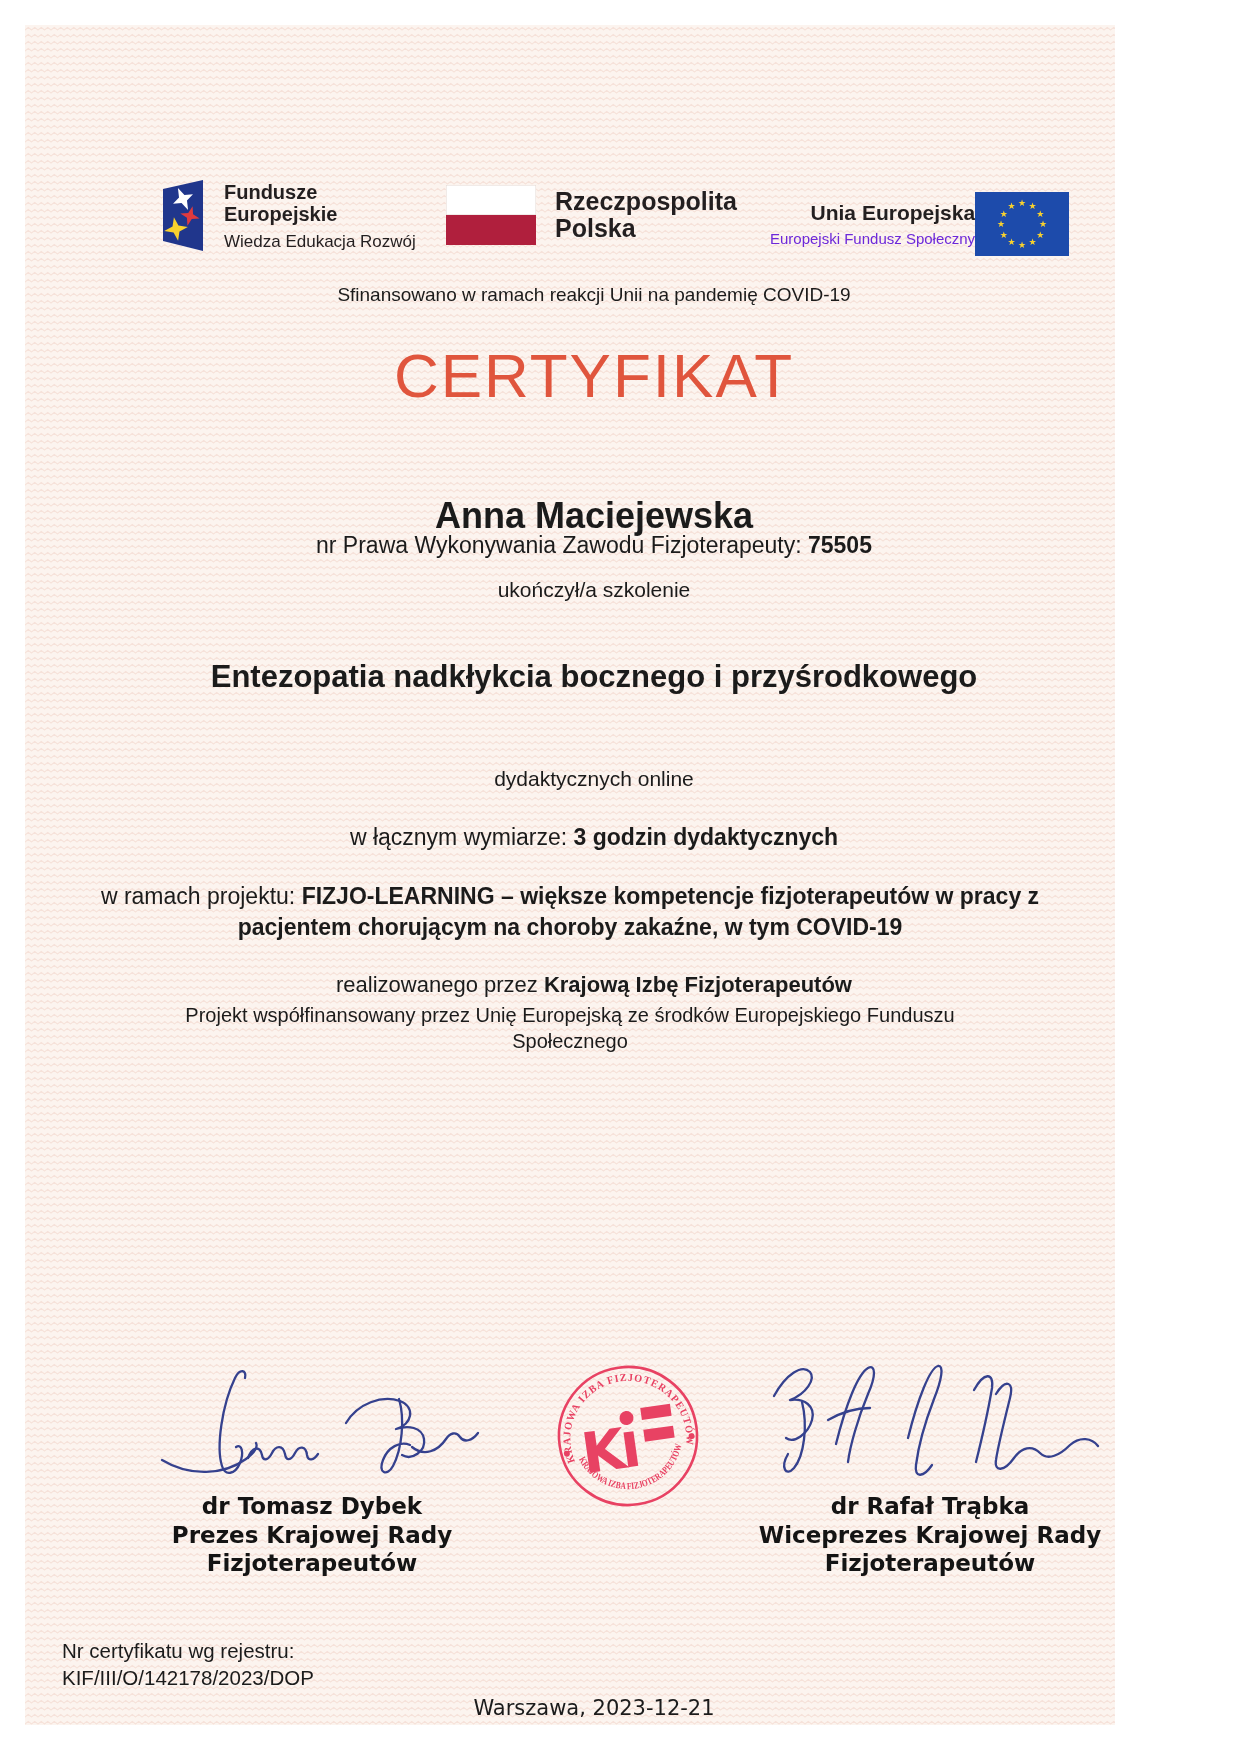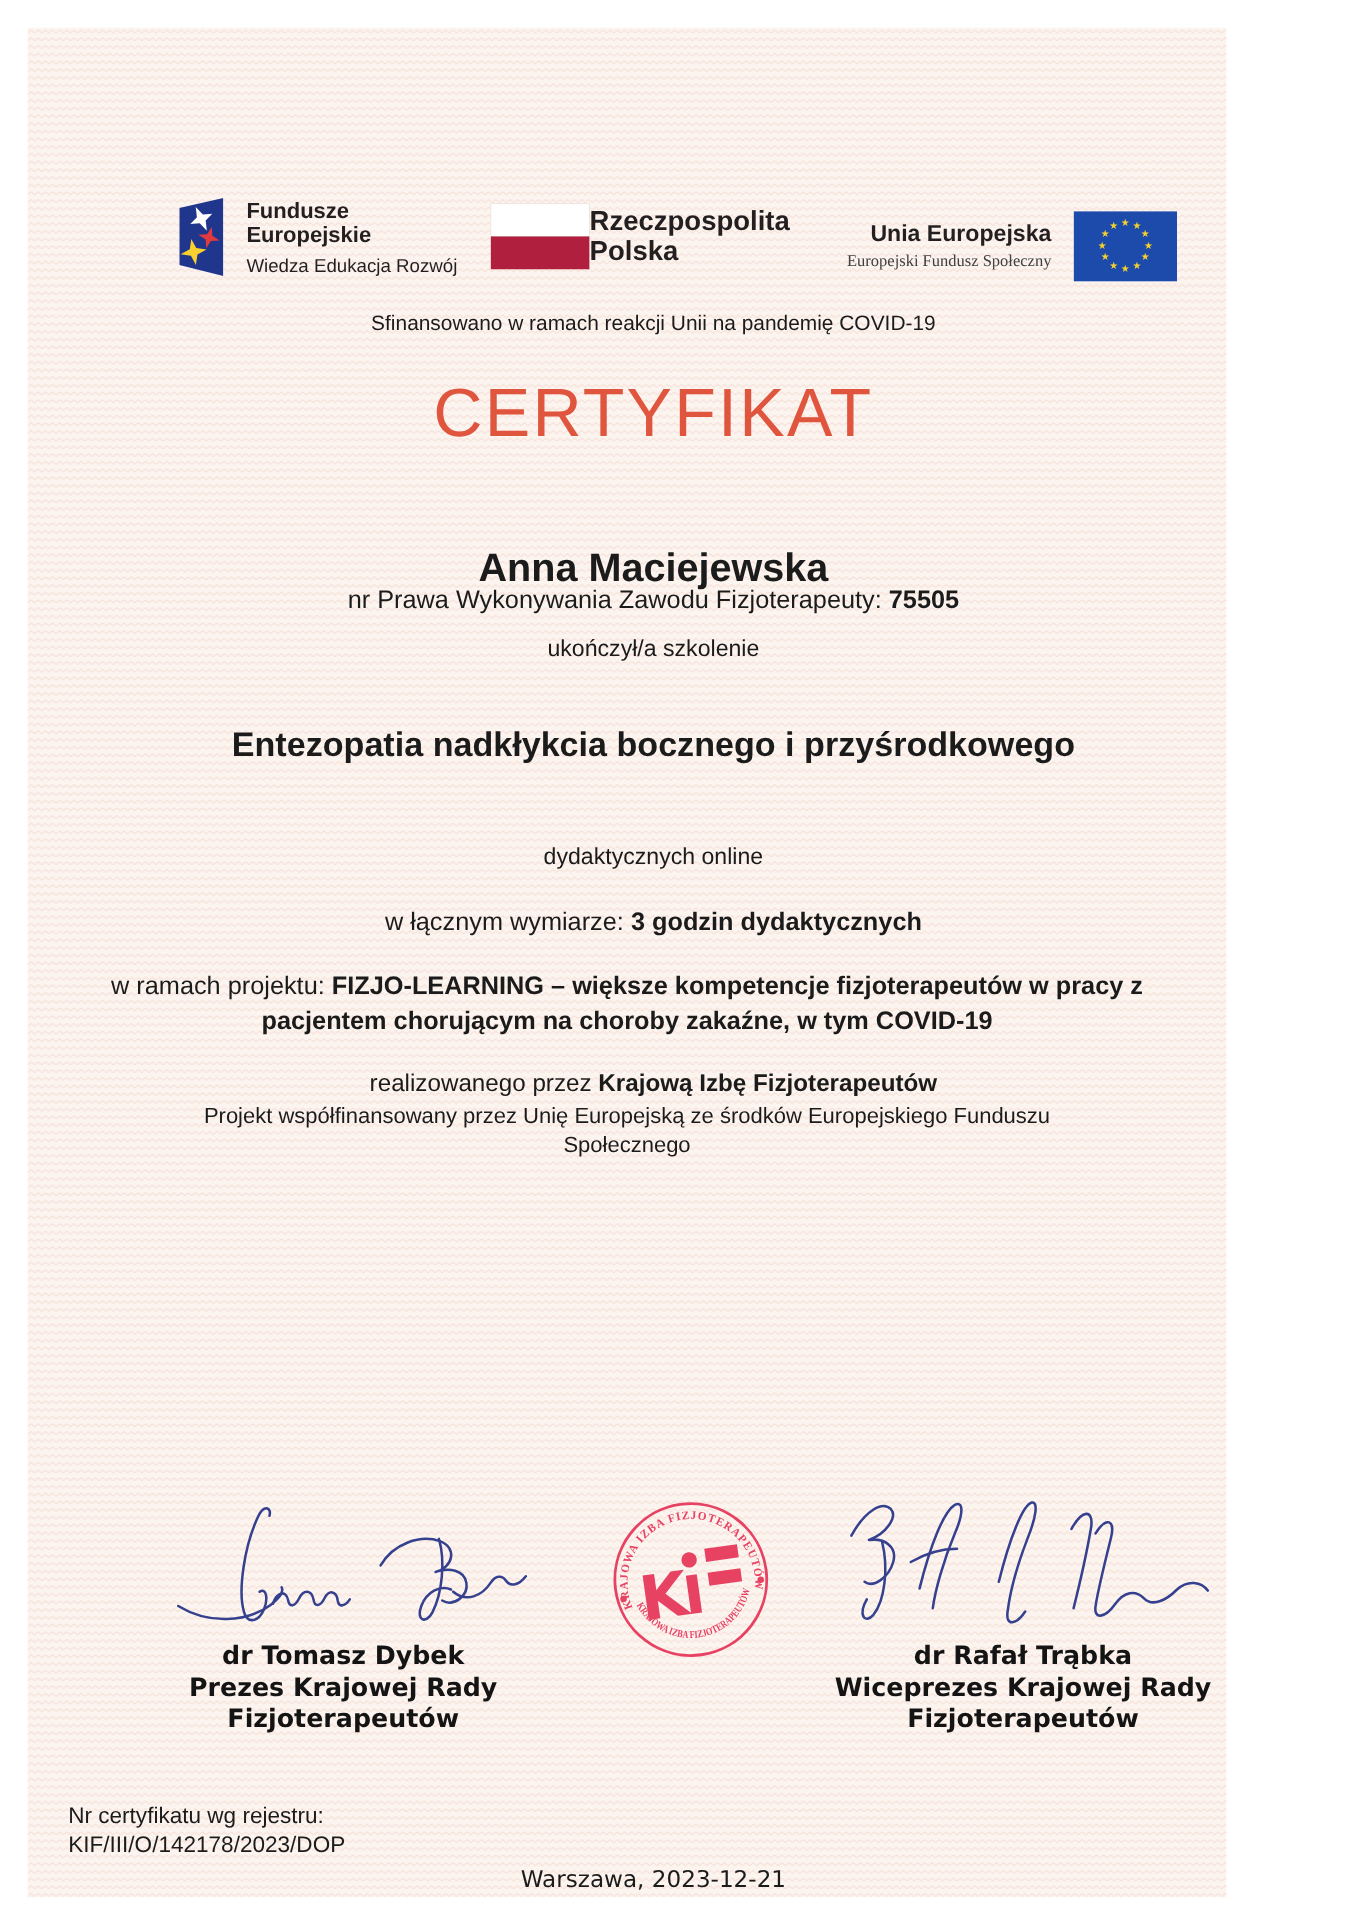--- a/index.html
+++ b/index.html
@@ -6,26 +6,26 @@
   .page{position:relative;width:1140px;height:1755px;background:#ffffff;overflow:hidden;
         font-family:"Liberation Sans",sans-serif;color:#1b1b1b;}
   .pattern-area{position:absolute;left:25px;top:25px;right:25px;bottom:30px;}
   .pattern-area svg{display:block;width:100%;height:100%;}
   .abs{position:absolute;left:0;right:0;text-align:center;padding-left:48px;}
   
   .logo-group{position:absolute;display:flex;align-items:center;}
   .lg-fe{left:163px;top:180px;gap:21px;}
   .fe-title{font-size:20px;font-weight:bold;line-height:22px;color:#231f20;}
   .fe-sub{font-size:17px;margin-top:7px;color:#231f20;}
-  .lg-pl{left:446px;top:185px;}
+  .lg-pl{left:446px;top:185px;gap:19px;}
   .pl-title{font-size:25px;font-weight:bold;line-height:27px;color:#231f20;}
-  .lg-eu{left:770px;top:192px;gap:20px;}
+  .lg-eu{left:770px;top:192px;}
   .eu-text{text-align:right;}
   .eu-title{font-size:21px;font-weight:bold;color:#231f20;}
-  .eu-sub{font-size:15px;margin-top:5px;color:#404040;font-family:Liberation Serif, serif;}
+  .eu-sub{font-size:15px;margin-top:5px;color:#6d28d9;}
   
   .funding-note{top:284px;font-size:19px;}
   .cert-title{top:340px;font-size:62px;letter-spacing:2px;color:var(--title-accent,#e0553d);}
   .recipient-name{top:461px;font-size:36px;font-weight:bold;margin-top:34px;}
   .license-line{top:532px;font-size:23px;}
   .completion{top:578px;font-size:21px;}
   .course-title{top:659px;font-size:31px;font-weight:bold;}
   .course-mode{top:767px;font-size:21px;}
   .duration-line{top:824px;font-size:23px;}
   .project-line{top:881px;font-size:23px;line-height:31px;padding:0 99px;}

